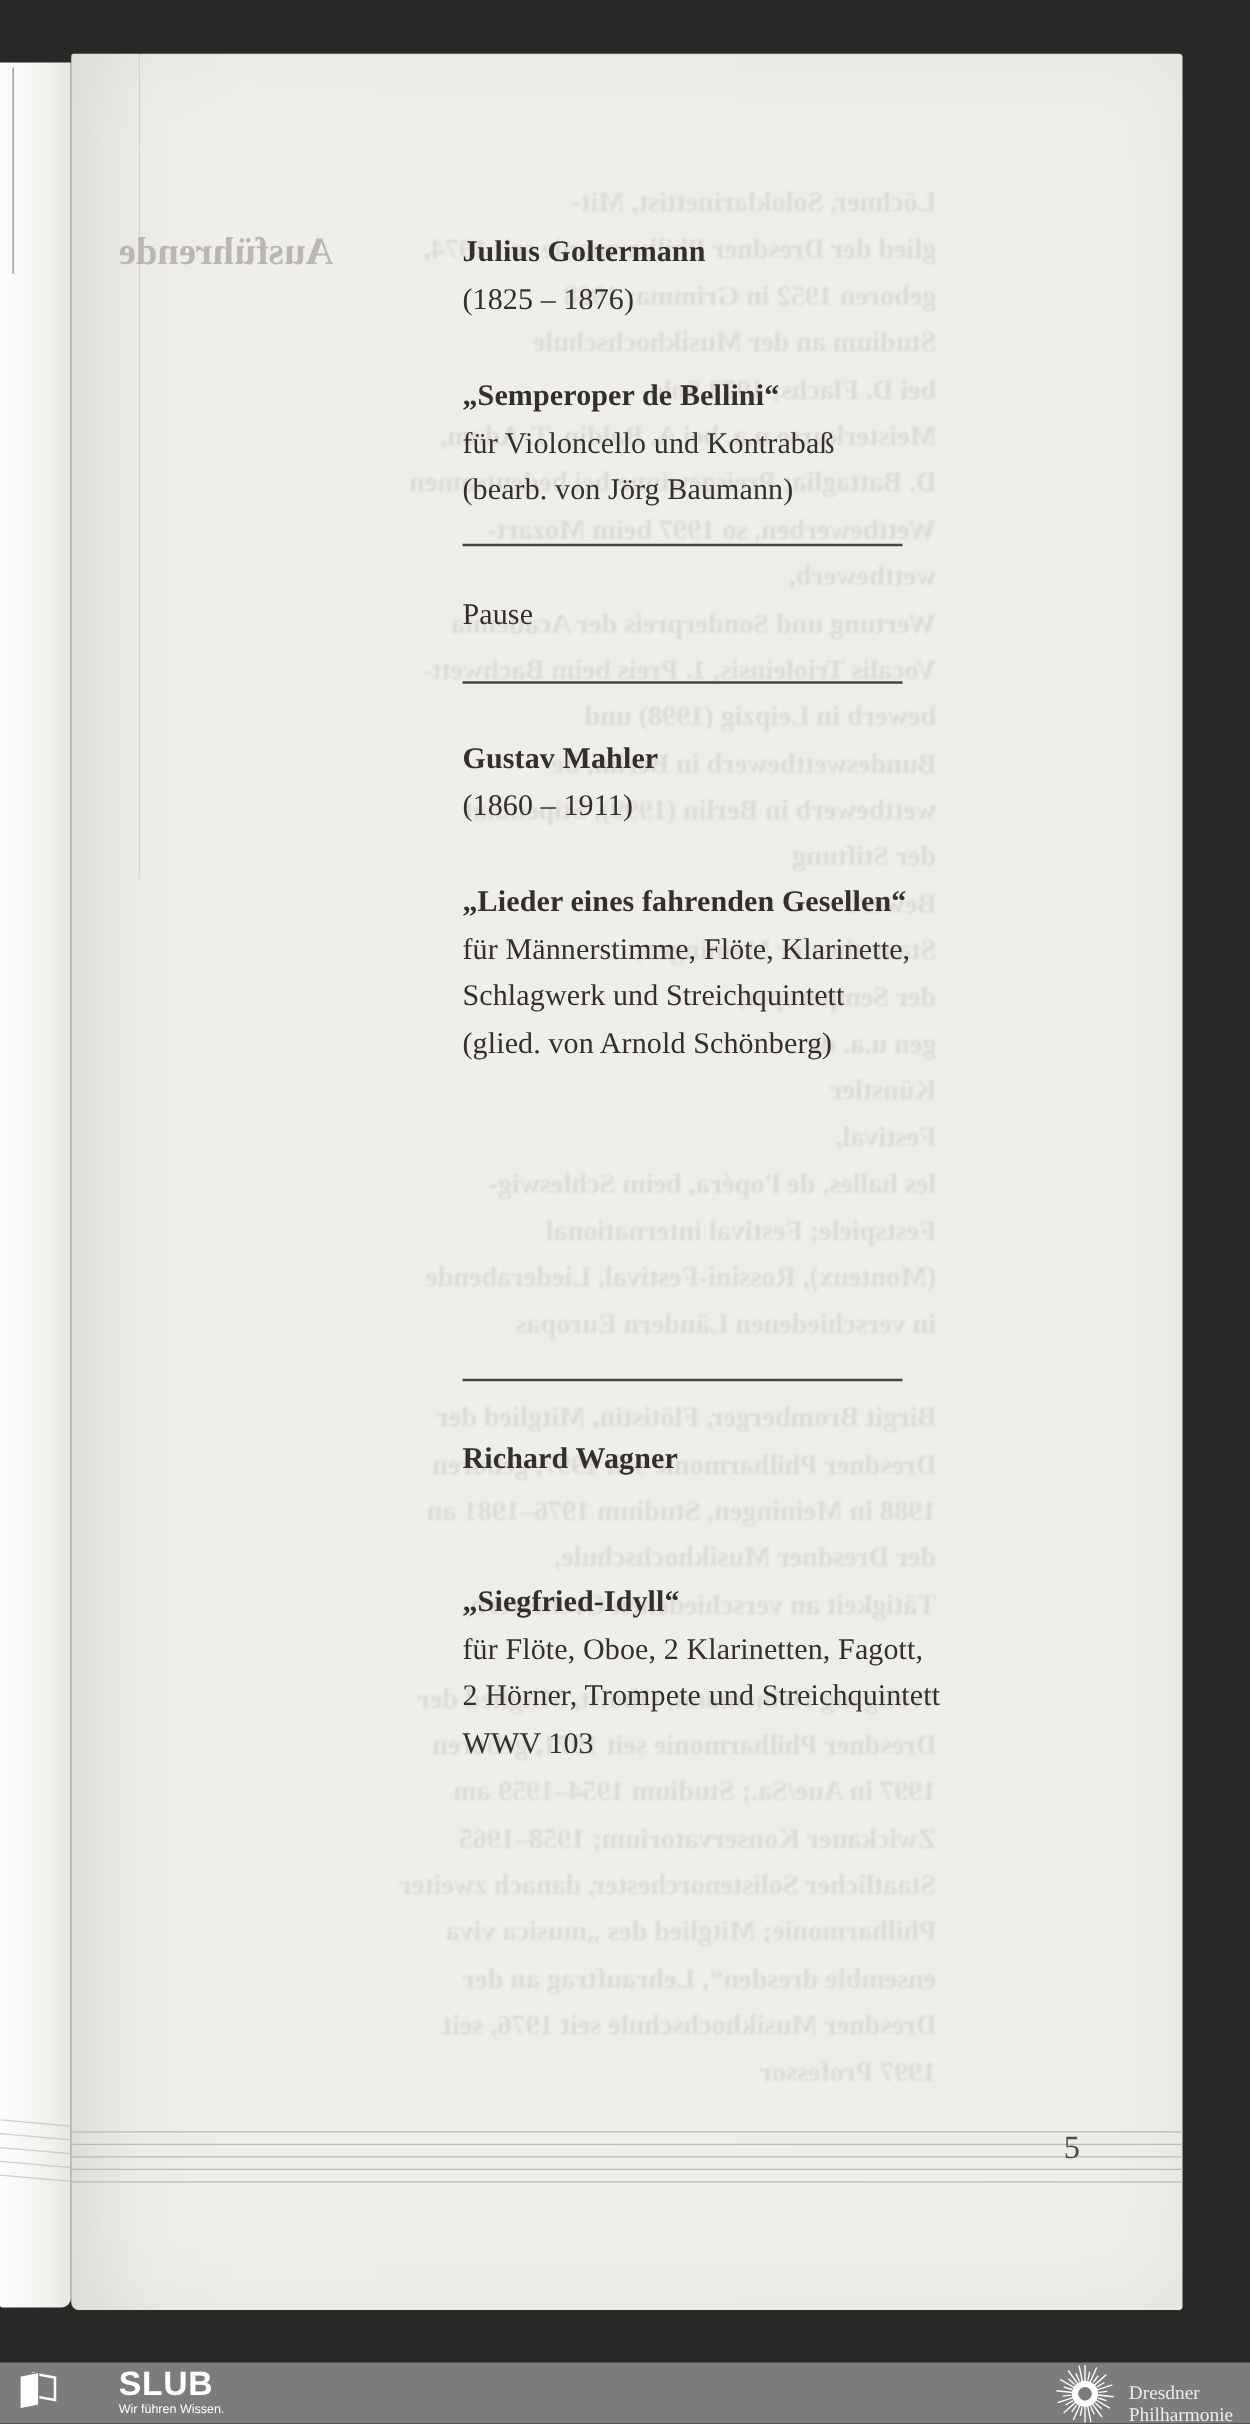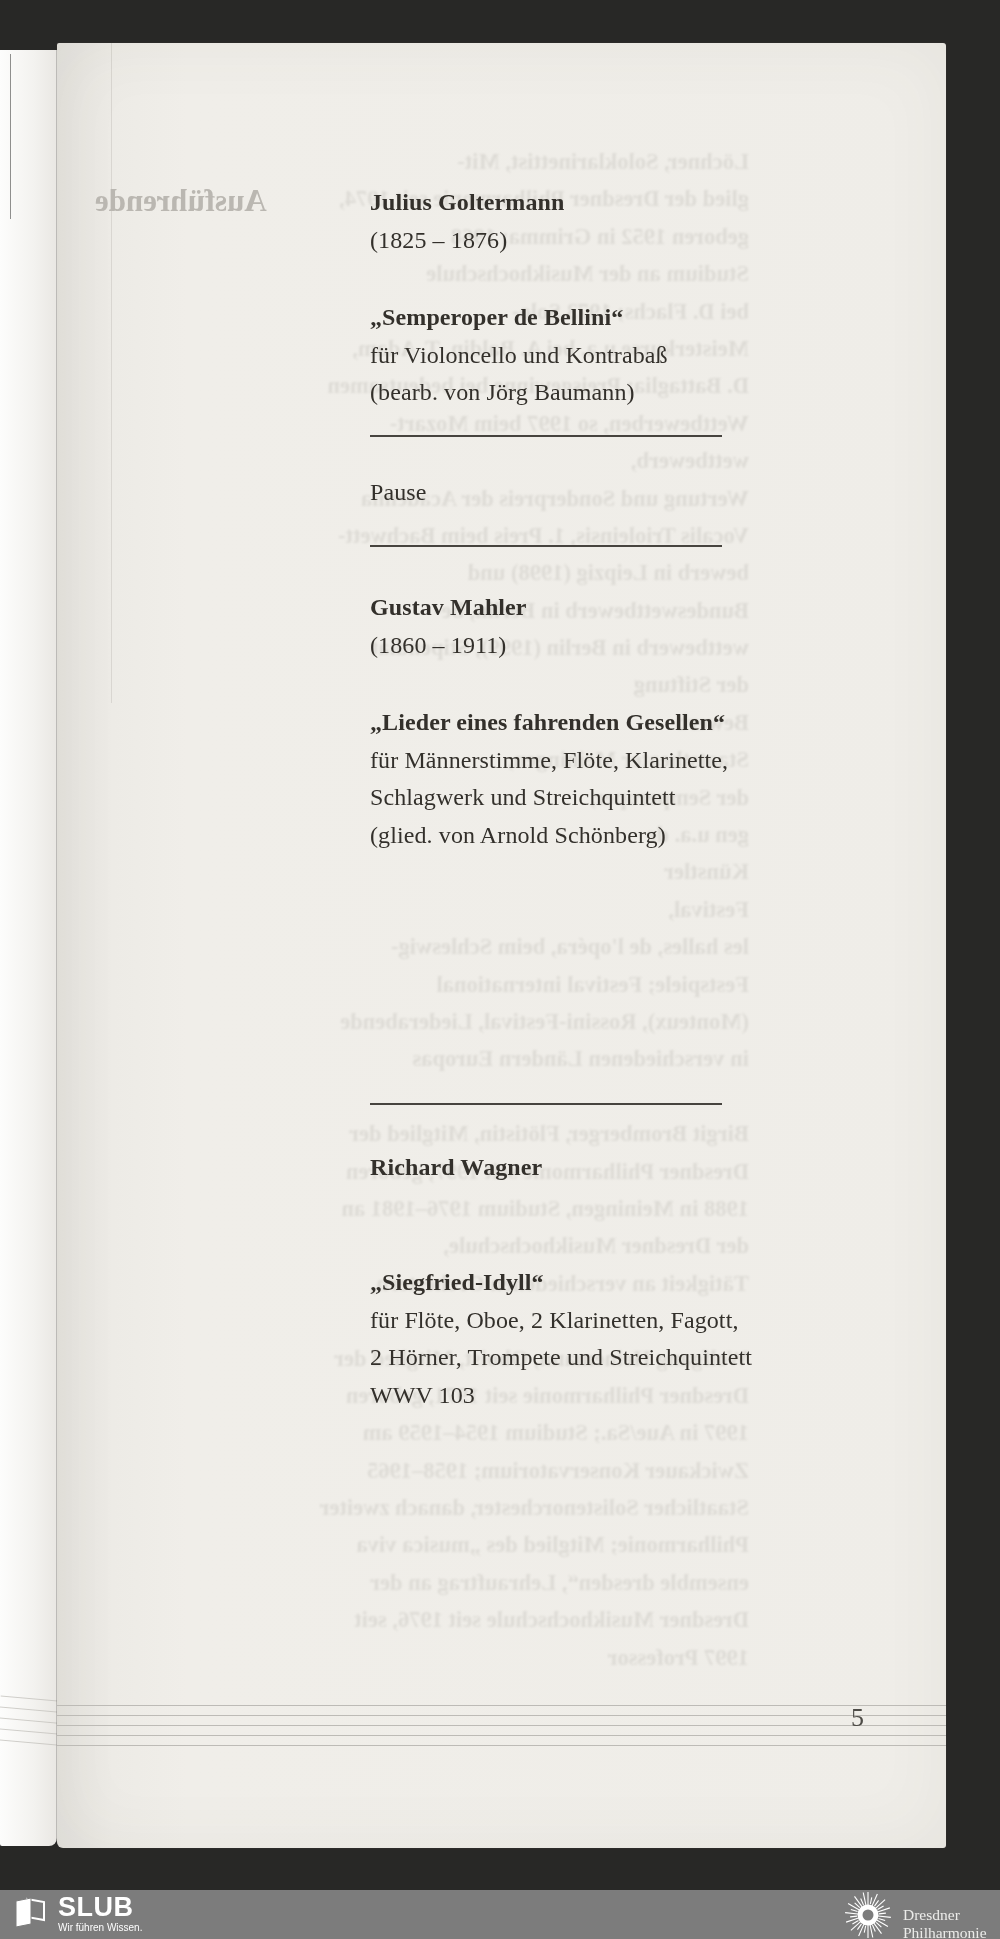--- a/index.html
+++ b/index.html
@@ -59,21 +59,21 @@
   .staff span{position:absolute;left:0;width:889px;height:1px;background:#bdbbb6;}
   .staff .l1{top:1662px}.staff .l2{top:1672px}.staff .l3{top:1682px}
   .staff .l4{top:1692px}.staff .l5{top:1702px}
   .pagenum{position:absolute;left:794px;top:1660px;font-size:26px;color:#4e4c47;}
 
   
   .footer{
     position:absolute;left:0;bottom:0;width:1000px;height:49px;background:#7c7c7c;
     font-family:"Liberation Sans", sans-serif;
   }
-  .slub{position:absolute;left:13px;top:4px;display:flex;align-items:flex-start;}
+  .slub{position:absolute;left:13px;top:4px;display:flex;align-items:flex-start;gap:37px;}
   .slub-icon{width:34px;height:32px;margin-top:3px;}
   .slub-text{margin-left:11px;color:#fff;}
   .slub-name{font-size:27px;font-weight:bold;line-height:27px;letter-spacing:.5px;}
   .slub-tag{font-size:10px;font-weight:normal;margin-top:1px;}
   .phil{position:absolute;left:841px;top:0;height:49px;width:159px;}
   .phil-icon{position:absolute;left:2px;top:0px;width:50px;height:50px;}
   .phil-text{
     position:absolute;left:62px;top:16px;color:#ececea;
     font-family:"Liberation Serif", serif;font-size:15.5px;line-height:17.5px;
   }

